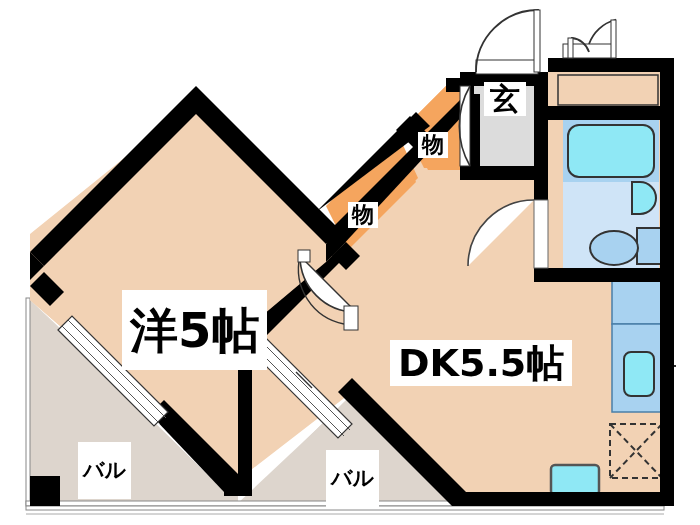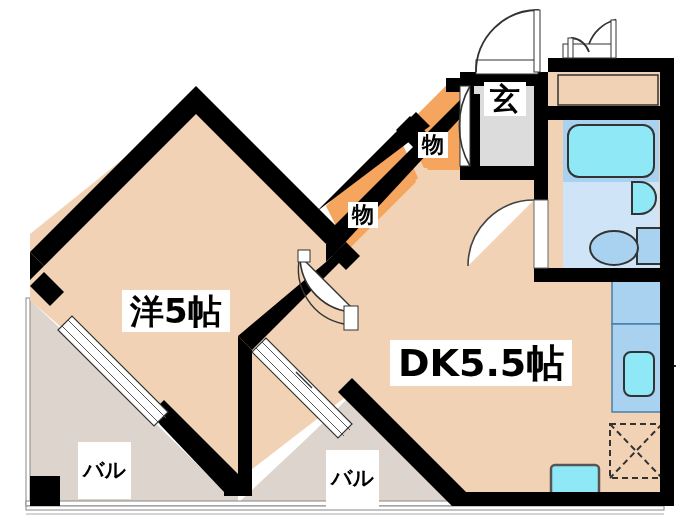--- a/index.html
+++ b/index.html
@@ -32,21 +32,21 @@
     background: #ffffff;
     color: #000000;
     font-weight: 700;
     line-height: 1;
     display: flex;
     align-items: center;
     justify-content: center;
     white-space: nowrap;
     letter-spacing: 0px;
   }
-  .lbl-washitsu { font-size: 34px; padding: 4px 8px; }
+  .lbl-washitsu { font-size: 48px; padding: 16px 8px; }
   .lbl-dk       { font-size: 38px; padding: 4px 8px; margin-left: 12px; }
   .lbl-storage  { font-size: 22px; padding: 2px 4px; }
   .lbl-genkan   { font-size: 30px; padding: 2px 6px; }
   .lbl-balcony  { font-size: 21px; padding: 18px 5px; }
 </style>
 </head>
 <body>
 
 <div id="plan-root">
 

